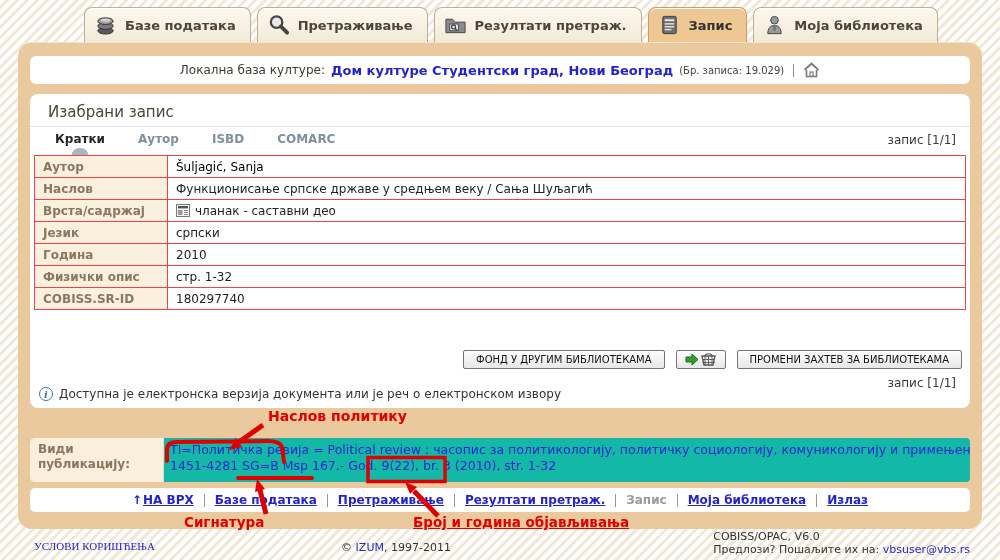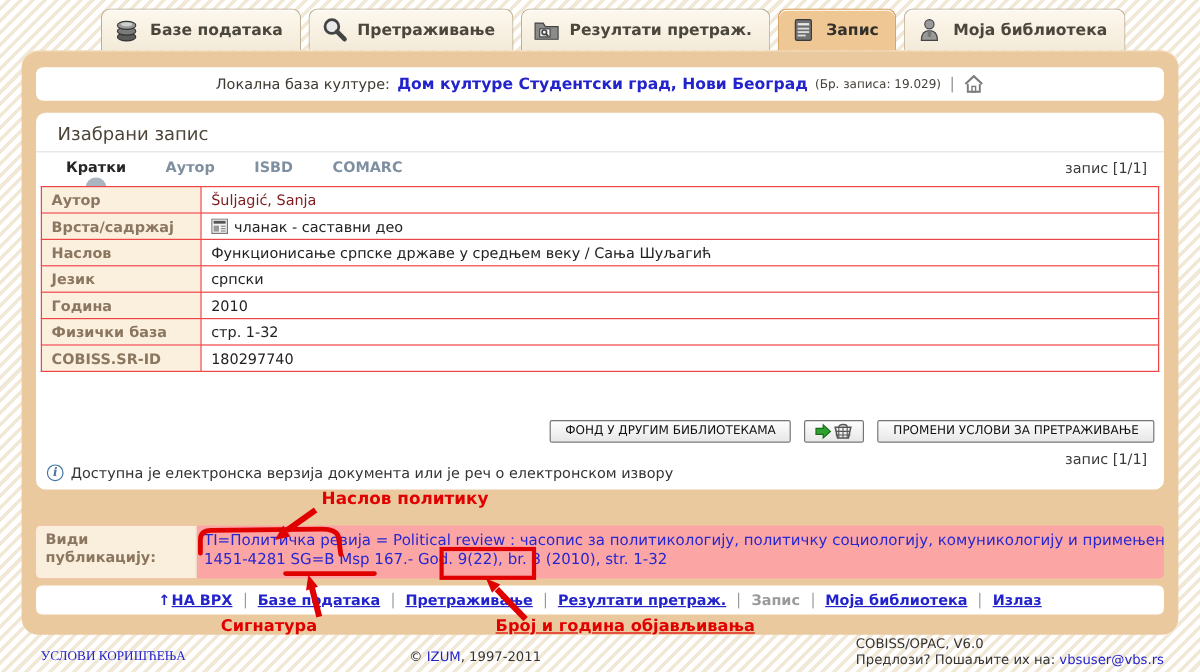--- a/index.html
+++ b/index.html
@@ -43,37 +43,37 @@
   .subtab.active::after { content:""; position:absolute; left:50%; transform:translateX(-50%);
     top:16px; width:17px; height:8px; background:#a9b6c2; border-radius:9px 9px 0 0; }
   .counter1 { position:absolute; right:14px; top:39px; font-size:12px; color:#3a3a3a; }
   .counter2 { position:absolute; right:14px; top:282px; font-size:12px; color:#3a3a3a; }
 
   table.rec { position:absolute; left:4px; top:61px; width:932px; border-collapse:collapse;
               font-size:12px; table-layout:fixed; }
   table.rec td { border:1px solid #ef4444; height:22px; padding:1px 8px; color:#222;
                  white-space:nowrap; overflow:hidden; }
   table.rec td.lbl { background:#fbefde; width:133px; color:#8b7660; font-weight:bold; }
-  .cell-link { color:#7f1d1d; text-decoration:none; }
+  .cell-link { color:#000000; text-decoration:none; }
   .cell-flex { display:flex; align-items:center; gap:5px; }
 
   .btn-row { position:absolute; right:8px; top:256px; display:flex; gap:11px; align-items:center;margin-left:28px; }
   .btn { height:19px; display:flex; align-items:center; justify-content:center; padding:0 12px;
          background:linear-gradient(#fefefe,#e7e7e7); border:1px solid #757575; border-radius:2px;
          font-size:10px; color:#111; font-family:"DejaVu Sans", sans-serif; cursor:pointer; white-space:nowrap; }
   .cart-btn { width:50px; padding:0; }
 
   .info-line { position:absolute; left:9px; top:293px; display:flex; align-items:center; gap:6px;
                font-size:12px; color:#333; }
   .info-icon { width:14px; height:14px; border:1px solid #46749e; border-radius:50%; color:#46749e;
                font-size:10px; font-weight:bold; font-style:italic; display:flex; align-items:center;
                justify-content:center; font-family:"DejaVu Serif", serif; }
 
   
-  .pub-panel { position:absolute; left:30px; top:438px; width:940px; height:44px; background:#fca5a5;
+  .pub-panel { position:absolute; left:30px; top:438px; width:940px; height:44px; background:#14b8a6;
                border-radius:4px; display:flex; overflow:hidden; z-index:2; }
   .pub-label { width:134px; flex:0 0 auto; background:#faeedc; color:#8b7660; font-weight:bold;
                font-size:12px; padding:4px 8px; line-height:15px; border-right:1px solid #eadbc4; }
   .pub-value { flex:1; padding:4px 6px 0 6px; font-size:12.5px; color:#2727cf; line-height:16px;
                white-space:nowrap; }
 
   
   .navbar { position:absolute; left:30px; top:488px; width:940px; height:24px; background:#fff;
             border-radius:5px; display:flex; align-items:center; justify-content:center; gap:10px;
             font-size:12px; font-weight:bold; z-index:2; }
@@ -171,71 +171,71 @@
     <a class="subtab">ISBD</a>
     <a class="subtab">COMARC</a>
   </div>
   <div class="counter1">запис [1/1]</div>
 
   <table class="rec">
     <tbody>
         <tr>
       <td class="lbl">Аутор</td>
       <td><a class="cell-link">Šuljagić, Sanja</a></td>
+    </tr>
+    <tr>
+      <td class="lbl">Наслов</td>
+      <td>Функционисање српске државе у средњем веку / Сања Шуљагић</td>
     </tr>
     <tr>
       <td class="lbl">Врста/садржај</td>
       <td>
         <span class="cell-flex">
           <svg width="14" height="13" viewBox="0 0 14 13">
             <rect x="0.5" y="0.5" width="13" height="12" fill="#f4f4f4" stroke="#777"></rect>
             <rect x="2" y="2" width="10" height="2.4" fill="#555"></rect>
             <rect x="2" y="6" width="4.5" height="5" fill="#999"></rect>
             <rect x="8" y="6" width="4" height="1" fill="#888"></rect>
             <rect x="8" y="8" width="4" height="1" fill="#888"></rect>
             <rect x="8" y="10" width="4" height="1" fill="#888"></rect>
           </svg>
           <span>чланак - саставни део</span>
         </span>
       </td>
     </tr>
     <tr>
-      <td class="lbl">Наслов</td>
-      <td>Функционисање српске државе у средњем веку / Сања Шуљагић</td>
-    </tr>
-    <tr>
       <td class="lbl">Језик</td>
       <td>српски</td>
     </tr>
     <tr>
       <td class="lbl">Година</td>
       <td>2010</td>
     </tr>
     <tr>
-      <td class="lbl">Физички база</td>
+      <td class="lbl">Физички опис</td>
       <td>стр. 1-32</td>
     </tr>
     <tr>
       <td class="lbl">COBISS.SR-ID</td>
       <td>180297740</td>
     </tr>
   </tbody>
     </table>
 
   <div class="btn-row">
     <button class="btn">ФОНД У ДРУГИМ БИБЛИОТЕКАМА</button>
     <button class="btn cart-btn">
       <svg width="34" height="15" viewBox="0 0 34 15">
         <polygon points="2,5 8,5 8,2 14,7.5 8,13 8,10 2,10" fill="#2ea12e" stroke="#1c6b1c"></polygon>
         <path d="M18 4 h13 l-2 9 h-9 z" fill="none" stroke="#555" stroke-width="1.3"></path>
         <path d="M21 4 v9 M24.5 4 v9 M28 4 v9 M18.7 7.5 h11.6 M18.3 10.5 h12.4" stroke="#555" stroke-width="0.9"></path>
         <path d="M21 4 c0-3 7-3 7 0" fill="none" stroke="#555" stroke-width="1.2"></path>
       </svg>
     </button>
-    <button class="btn">ПРОМЕНИ УСЛОВИ ЗА ПРЕТРАЖИВАЊЕ</button>
+    <button class="btn">ПРОМЕНИ ЗАХТЕВ ЗА БИБЛИОТЕКАМА</button>
   </div>
 
   <div class="counter2">запис [1/1]</div>
 
   <div class="info-line">
     <span class="info-icon">i</span>
     <span>Доступна је електронска верзија документа или је реч о електронском извору</span>
   </div>
 </div>
 

